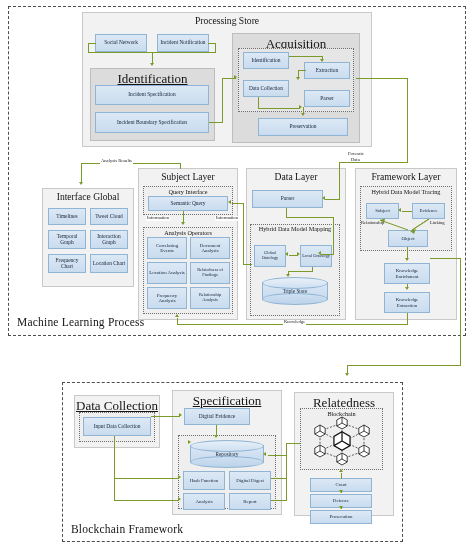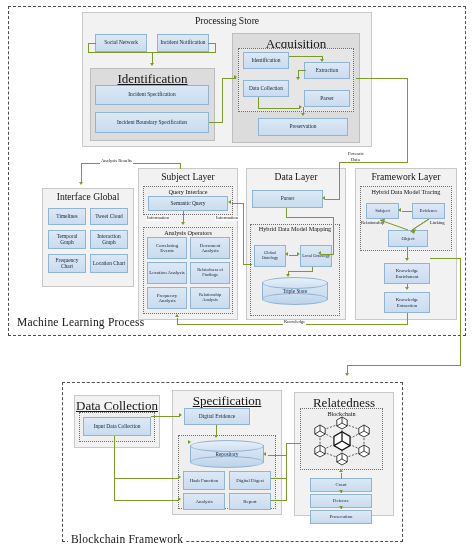--- a/index.html
+++ b/index.html
@@ -247,21 +247,21 @@
   <div class="arw u" style="left:174.5px;top:314px;"></div>
   <div class="abs edge-label" style="left:283px;top:320px;">Knowledge</div>
 
   <div class="abs ln lnh" style="left:430px;top:258px;width:31px;"></div>
   <div class="abs ln lnv" style="left:460px;top:258px;height:108px;"></div>
   <div class="abs ln lnh" style="left:347px;top:365px;width:114px;"></div>
   <div class="abs ln lnv" style="left:347px;top:365px;height:9px;"></div>
   <div class="arw d" style="left:344.5px;top:373px;"></div>
 
   <div class="abs dashframe" style="left:62px;top:382px;width:341px;height:160px;"></div>
-  <div class="abs frame-label" style="left:68px;top:523px;margin-top:10px;">Blockchain Framework</div>
+  <div class="abs frame-label" style="left:68px;top:523px;">Blockchain Framework</div>
 
   <div class="abs panel" style="left:74px;top:395px;width:86px;height:53px;">
     <div class="panel-title t-md">Data Collection</div>
   </div>
   <div class="abs panel-dotted" style="left:79px;top:412px;width:76px;height:30px;"></div>
   <div class="abs node" style="left:83px;top:417px;width:68px;height:19px;">Input Data Collection</div>
 
   <div class="abs panel" style="left:172px;top:390px;width:110px;height:125px;">
     <div class="panel-title t-md">Specification</div>
   </div>

